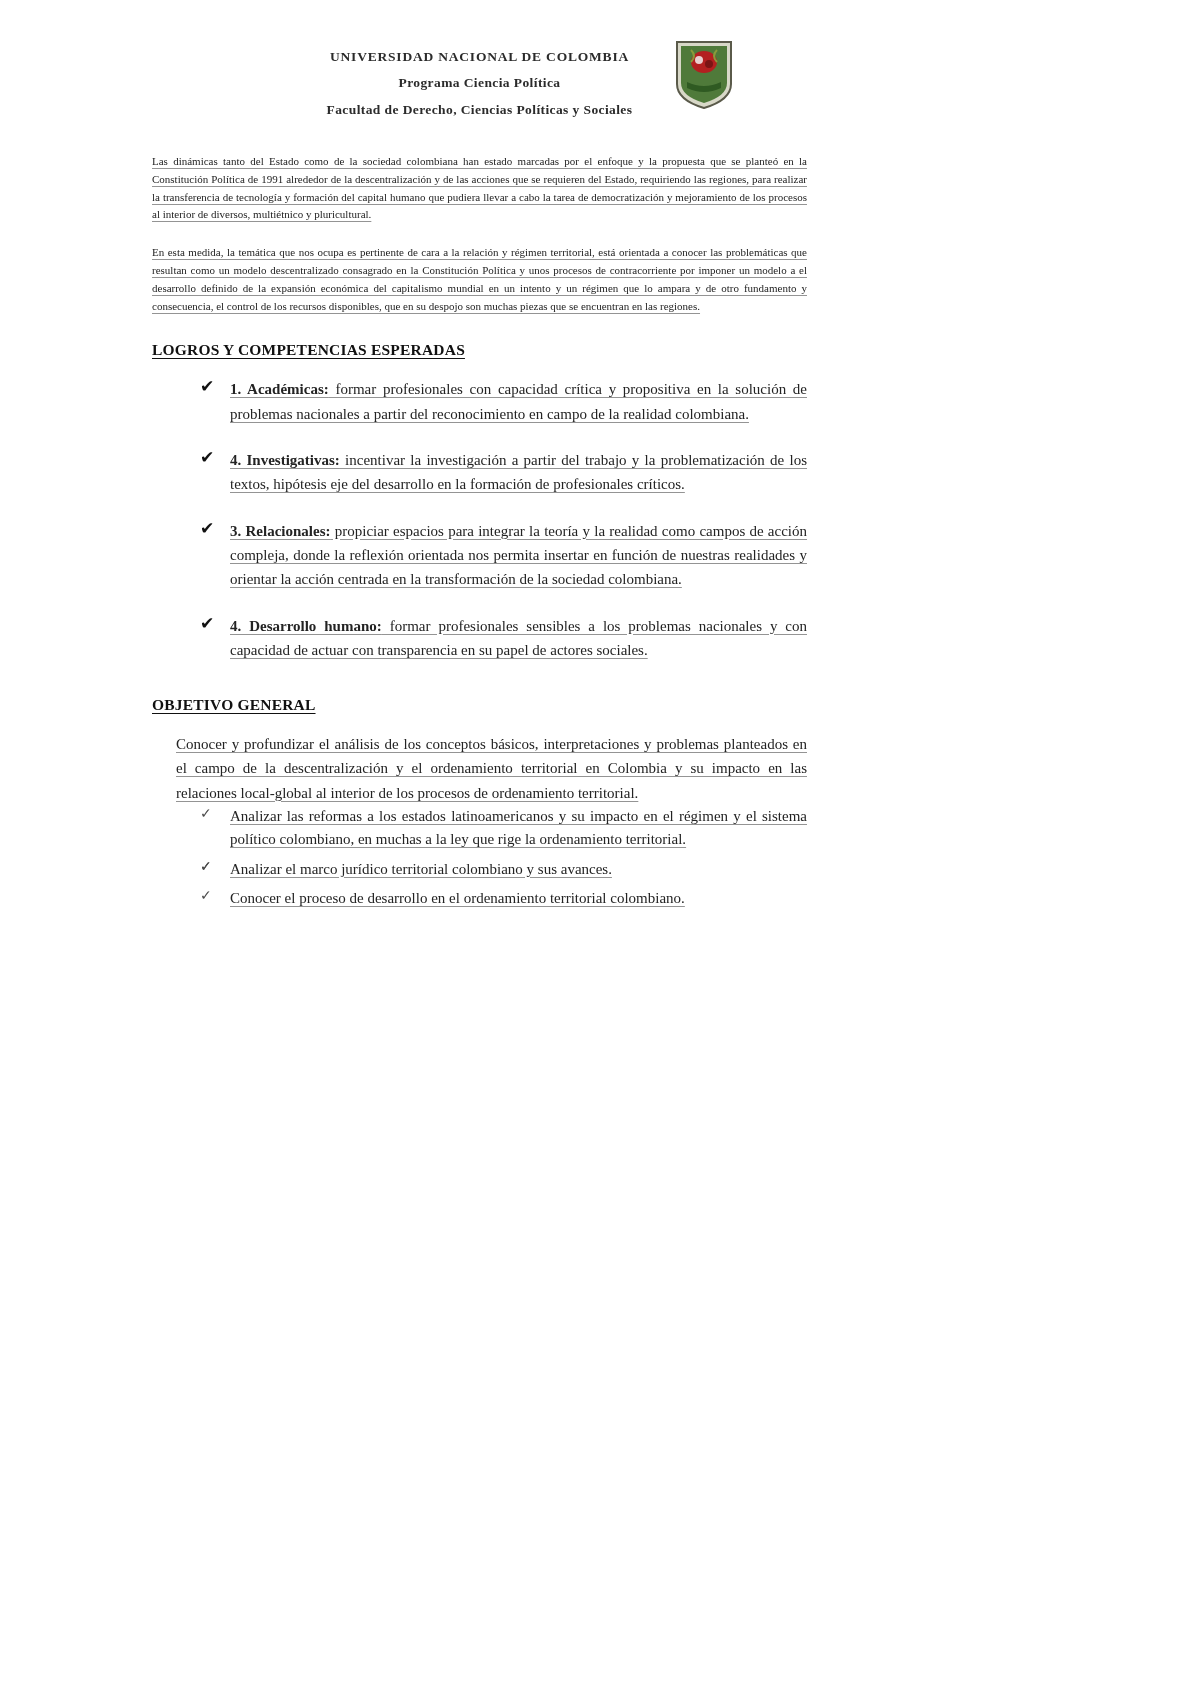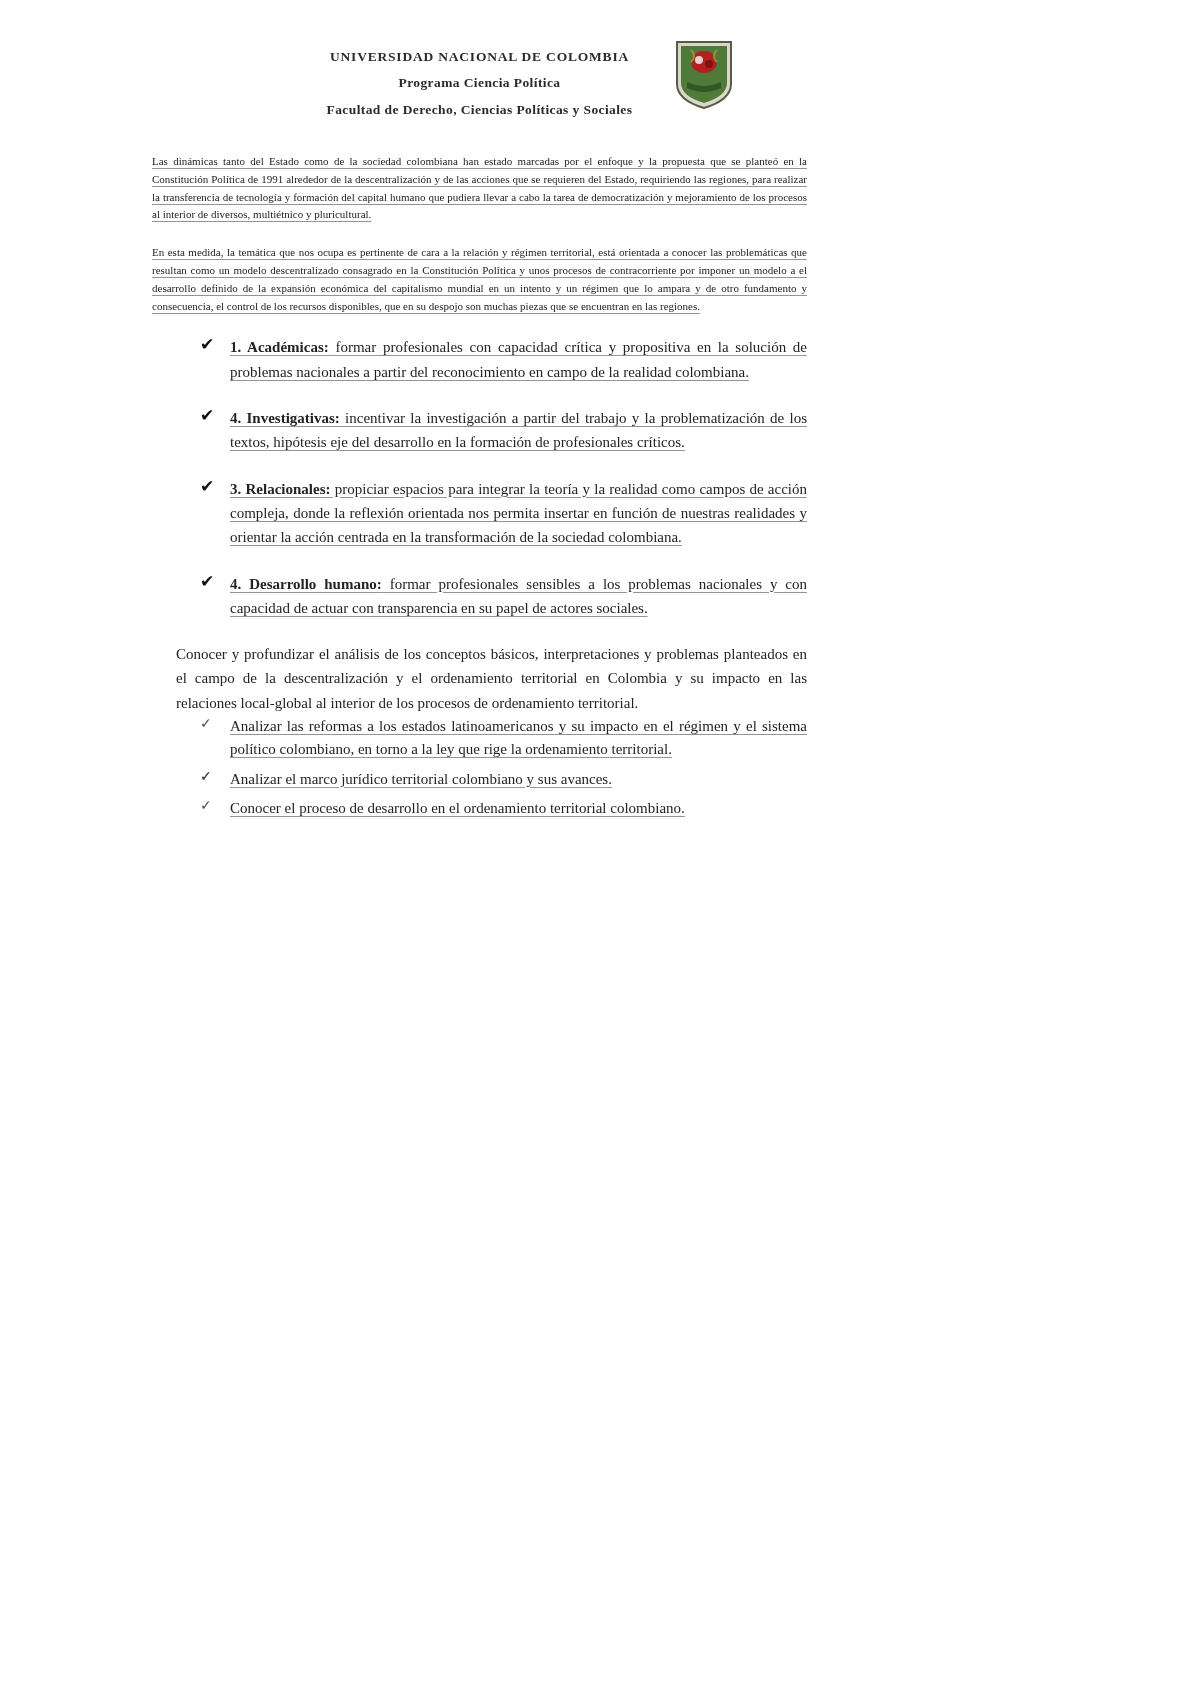--- a/index.html
+++ b/index.html
@@ -105,20 +105,21 @@
     line-height: 1;
   }
   .li-strong { font-weight: bold; }
 
   
   .objetivo-general-text {
     font-size: 15px;
     line-height: 1.62;
     text-align: justify;
     margin: 0 0 0 24px;
+    text-decoration: underline;
     text-decoration-color: rgba(60,60,60,0.55);
     text-underline-offset: 3px;
     color: #232323;
   }
 
   
   ul.checklist.small {
     padding-left: 48px;
   }
   ul.checklist.small > li {
@@ -152,42 +153,44 @@
         <path d="M14 44 Q31 52 48 44 L48 50 Q31 58 14 50 Z" fill="#2f5a22"></path>
         <path d="M18 12 q6 6 0 12" stroke="#8a9a3a" stroke-width="2" fill="none"></path>
         <path d="M44 12 q-6 6 0 12" stroke="#8a9a3a" stroke-width="2" fill="none"></path>
       </svg>
     </div>
   </div>
 
   <p class="para first">Las dinámicas tanto del Estado como de la sociedad colombiana han estado marcadas por el enfoque y la propuesta que se planteó en la Constitución Política de 1991 alrededor de la descentralización y de las acciones que se requieren del Estado, requiriendo las regiones, para realizar la transferencia de tecnología y formación del capital humano que pudiera llevar a cabo la tarea de democratización y mejoramiento de los procesos al interior de diversos, multiétnico y pluricultural.</p>
   <p class="para">En esta medida, la temática que nos ocupa es pertinente de cara a la relación y régimen territorial, está orientada a conocer las problemáticas que resultan como un modelo descentralizado consagrado en la Constitución Política y unos procesos de contracorriente por imponer un modelo a el desarrollo definido de la expansión económica del capitalismo mundial en un intento y un régimen que lo ampara y de otro fundamento y consecuencia, el control de los recursos disponibles, que en su despojo son muchas piezas que se encuentran en las regiones.</p>
 
+  <h2 class="section">LOGROS Y COMPETENCIAS ESPERADAS</h2>
 
   <ul class="checklist">
     <li>
       <span class="tick">✔</span><span class="li-strong">1. Académicas:</span><span> formar profesionales con capacidad crítica y propositiva en la solución de problemas nacionales a partir del reconocimiento en campo de la realidad colombiana.</span>
     </li>
     <li>
       <span class="tick">✔</span><span class="li-strong">4. Investigativas:</span><span> incentivar la investigación a partir del trabajo y la problematización de los textos, hipótesis eje del desarrollo en la formación de profesionales críticos.</span>
     </li>
     <li>
       <span class="tick">✔</span><span class="li-strong">3. Relacionales:</span><span> propiciar espacios para integrar la teoría y la realidad como campos de acción compleja, donde la reflexión orientada nos permita insertar en función de nuestras realidades y orientar la acción centrada en la transformación de la sociedad colombiana.</span>
     </li>
     <li>
       <span class="tick">✔</span><span class="li-strong">4. Desarrollo humano:</span><span> formar profesionales sensibles a los problemas nacionales y con capacidad de actuar con transparencia en su papel de actores sociales.</span>
     </li>
   </ul>
 
+  <h2 class="section spaced-top">OBJETIVO GENERAL</h2>
   <p class="objetivo-general-text">Conocer y profundizar el análisis de los conceptos básicos, interpretaciones y problemas planteados en el campo de la descentralización y el ordenamiento territorial en Colombia y su impacto en las relaciones local-global al interior de los procesos de ordenamiento territorial.</p>
 
 
   <ul class="checklist small">
     <li>
-      <span class="tick">✓</span><span>Analizar las reformas a los estados latinoamericanos y su impacto en el régimen y el sistema político colombiano, en torno a la ley que rige la ordenamiento territorial.</span>
+      <span class="tick">✓</span><span>Analizar las reformas a los estados latinoamericanos y su impacto en el régimen y el sistema político colombiano, en muchas a la ley que rige la ordenamiento territorial.</span>
     </li>
     <li>
       <span class="tick">✓</span>
     </li>
     <li>
       <span class="tick">✓</span><span>Analizar el marco jurídico territorial colombiano y sus avances.</span>
     </li>
     <li>
       <span class="tick">✓</span><span>Conocer el proceso de desarrollo en el ordenamiento territorial colombiano.</span>
     </li>

